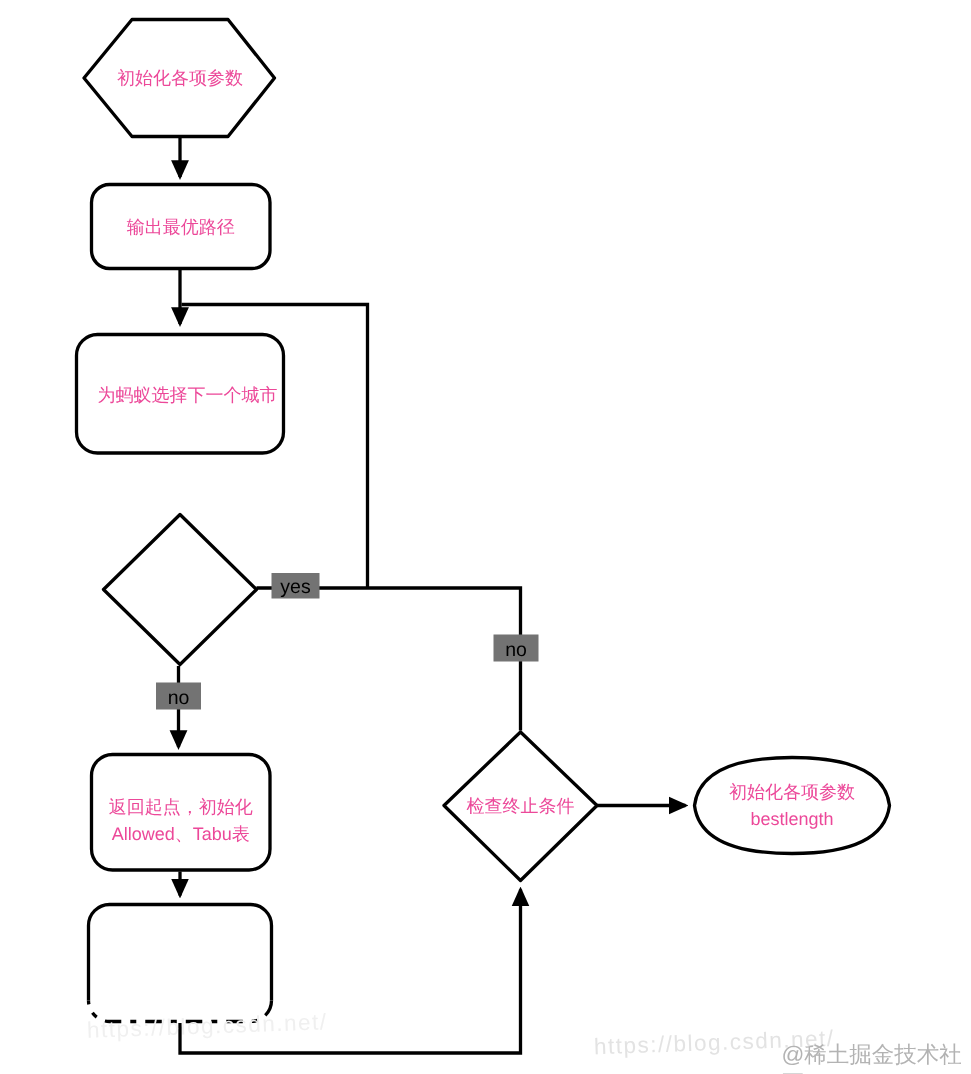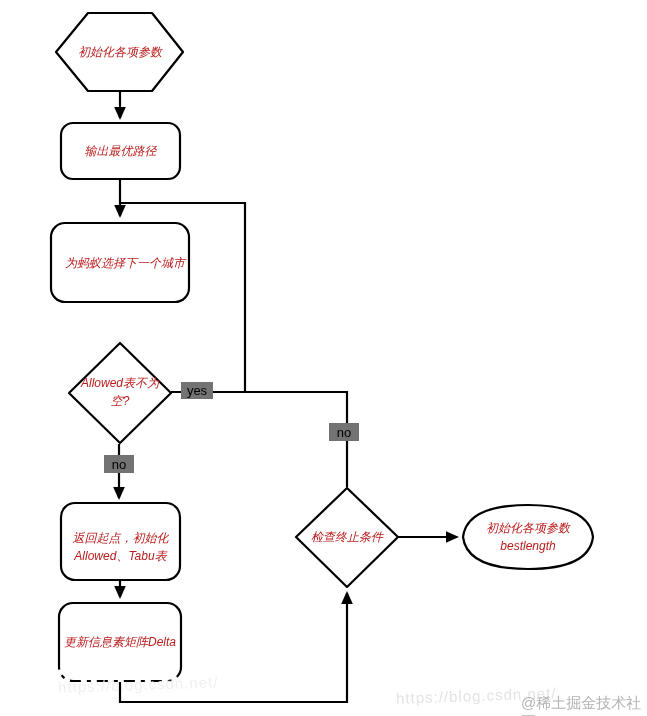--- a/index.html
+++ b/index.html
@@ -8,24 +8,23 @@
     width:647px;height:716px;
     background:#ffffff;
     font-family:"Liberation Sans","DejaVu Sans",sans-serif;
     overflow:hidden;
   }
   #diagram-svg{position:absolute;left:0;top:0;}
   .label{
     position:absolute;
     display:flex;align-items:center;justify-content:center;
     text-align:center;
-    font-size:12px;line-height:18px;color:#b91c1c;
+    font-size:12px;line-height:18px;color:#ec4899;
     white-space:pre-line;
     pointer-events:none;
-    font-style:italic;
   }
   .edge-label{
     position:absolute;
     display:flex;align-items:center;justify-content:center;
     font-size:13px;color:#000;
     background:#737373;
     pointer-events:none;
   }
   .watermark-url{
     position:absolute;
@@ -78,25 +77,22 @@
       <path d="M181,667 A14,14 0 0 1 167,681 L73,681 A14,14 0 0 1 59,667" fill="none" stroke-dasharray="11 6 4 6"></path>
 
       <path d="M347,488 L398,537 L347,587 L296,537 Z"></path>
       <path d="M463,537 Q467,505 528,505 Q589,505 593,537 Q589,569 528,569 Q467,569 463,537 Z"></path>
     </g>
   </svg>
 
   <div class="label" style="left:57px;top:13px;width:126px;height:78px;">初始化各项参数</div>
   <div class="label" style="left:61px;top:123px;width:119px;height:56px;">输出最优路径</div>
   <div class="label" style="left:51px;top:223px;width:148px;height:79px;">为蚂蚁选择下一个城市</div>
-  <div class="label" style="left:70px;top:353px;width:100px;height:78px;">Allowed表不为
-空?</div>
   <div class="label" style="left:61px;top:503px;width:119px;height:87px;border-radius:13px;">返回起点，初始化
 Allowed、Tabu表</div>
-  <div class="label" style="left:57px;top:603px;width:126px;height:78px;">更新信息素矩阵Delta</div>
   <div class="label" style="left:296px;top:498px;width:102px;height:78px;">检查终止条件</div>
   <div class="label" style="left:463px;top:505px;width:130px;height:64px;">初始化各项参数
 bestlength</div>
 
   <div class="edge-label" style="left:181px;top:382px;width:32px;height:17px;">yes</div>
   <div class="edge-label" style="left:104px;top:455px;width:30px;height:18px;">no</div>
   <div class="edge-label" style="left:329px;top:423px;width:30px;height:18px;">no</div>
 
   <div class="watermark-url echo" style="left:58px;top:676px;">https://blog.csdn.net/</div>
   <div class="watermark-url" style="left:396px;top:687px;">https://blog.csdn.net/</div>

